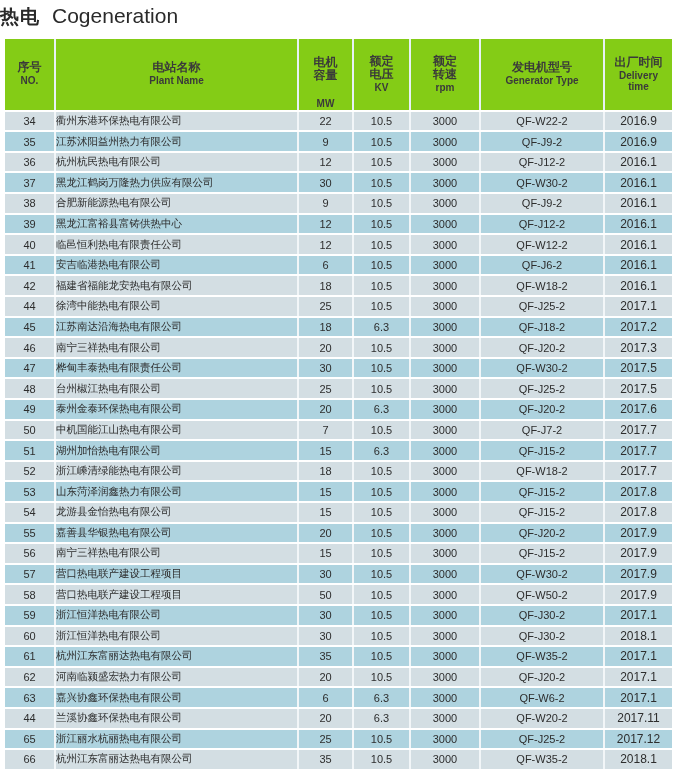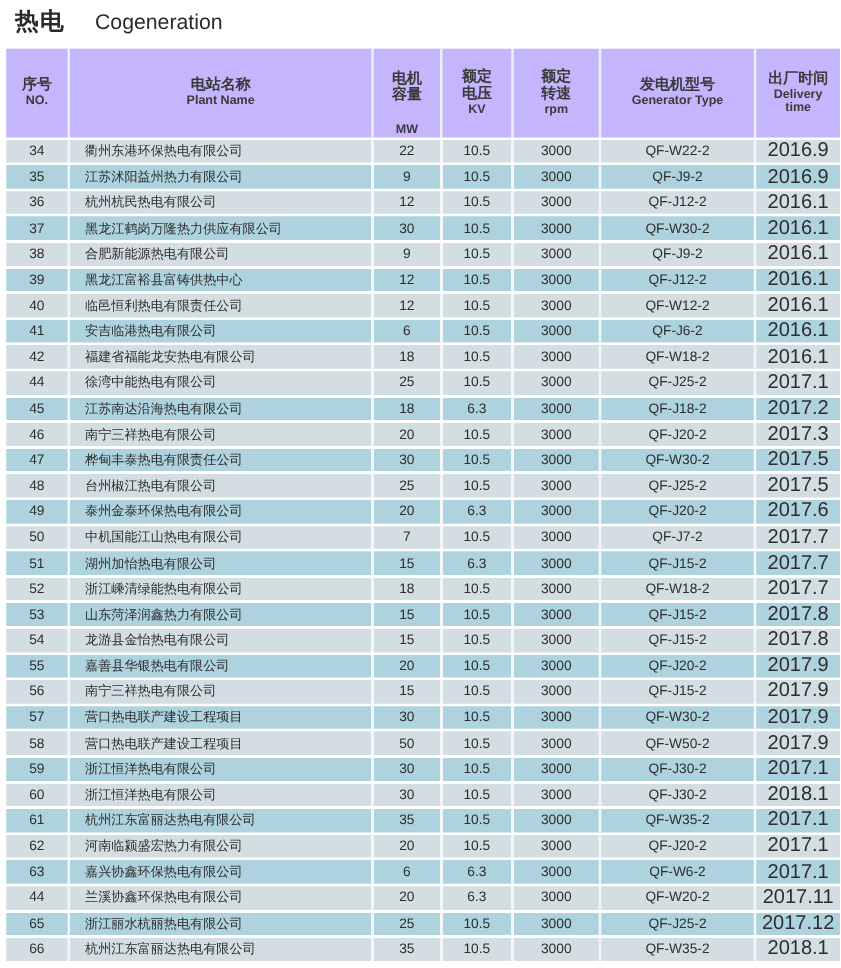--- a/index.html
+++ b/index.html
@@ -10,48 +10,47 @@
     body {
       width: 673px;
       height: 774px;
       position: relative;
       overflow: hidden;
       font-family: "Liberation Sans", "DejaVu Sans", sans-serif;
       color: #2b2b2b;
     }
     .page-title {
       position: absolute;
-      left: 12px;
+      left: 0;
       top: 4px;
       height: 24px;
       display: flex;
       align-items: baseline;
       gap: 12px;
     }
     .title-cn {
       font-size: 19px;
       font-weight: bold;
       color: #2a2a2a;
       letter-spacing: 1px;
     }
     .title-en {
-      font-size: 17px;
+      font-size: 21px;
       color: #2a2a2a;
-      margin-left: 12px;
     }
     table.plants {
       position: absolute;
       left: 5px;
       top: 39px;
       width: 667px;
       border-collapse: collapse;
       table-layout: fixed;
     }
     table.plants th {
-      background: #c4b5fd;
+      background: #84cc16;
       color: #3a3a3a;
       font-weight: bold;
       border-left: 2px solid #e8f1f5;
       border-right: 2px solid #e8f1f5;
       border-bottom: 2px solid #ffffff;
       height: 56px;
       padding: 0;
       vertical-align: middle;
       text-align: center;
       line-height: 1.08;
@@ -65,24 +64,23 @@
       color: #2d2d2d;
       text-align: center;
       border-left: 2px solid #f2f6f8;
       border-right: 2px solid #f2f6f8;
       border-bottom: 2px solid #ffffff;
       white-space: nowrap;
       overflow: hidden;
     }
     table.plants td.name {
       text-align: left;
-      padding-left: 12px;
       font-size: 10.5px;
     }
-    table.plants td.date { font-size: 16px; }
+    table.plants td.date { font-size: 12px; }
     table.plants tr.odd td { background: #d3dee3; }
     table.plants tr.even td { background: #aed3df; }
     table.plants th:first-child, table.plants td:first-child { border-left: none; }
     table.plants th:last-child, table.plants td:last-child { border-right: none; }
   </style>
 </head>
 <body>
 
 <div class="page-title">
   <span class="title-cn">热电</span>

